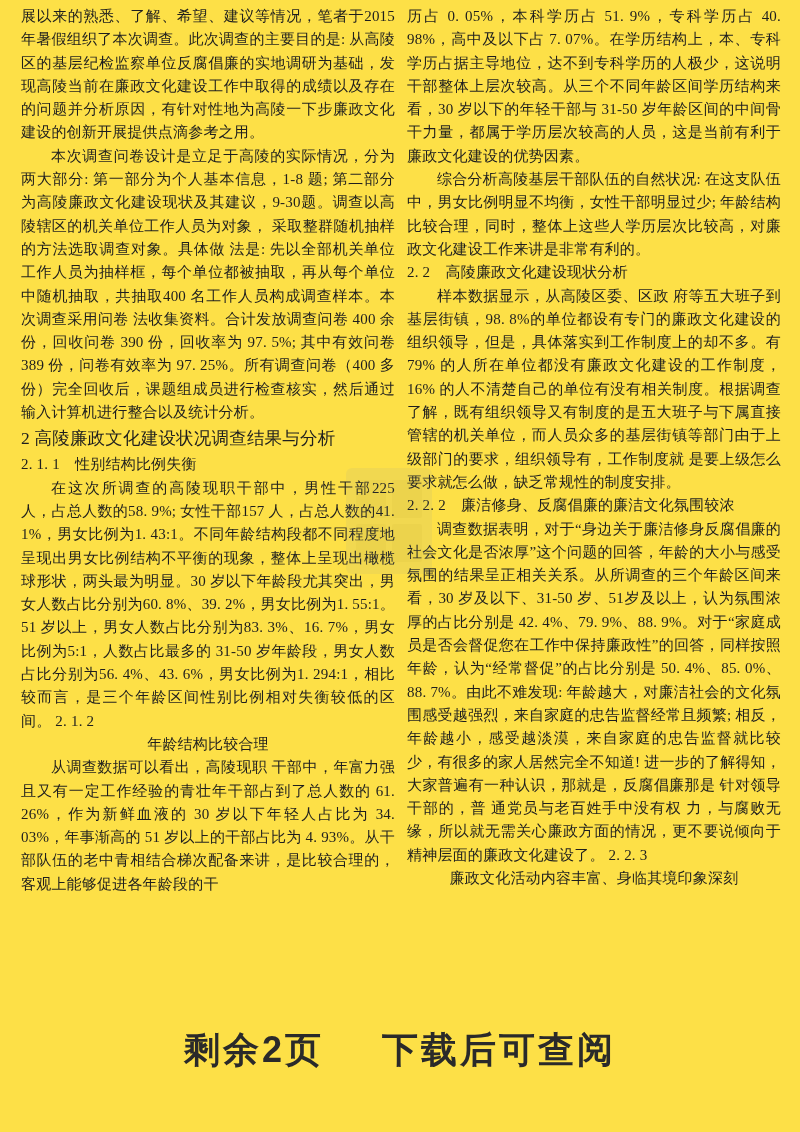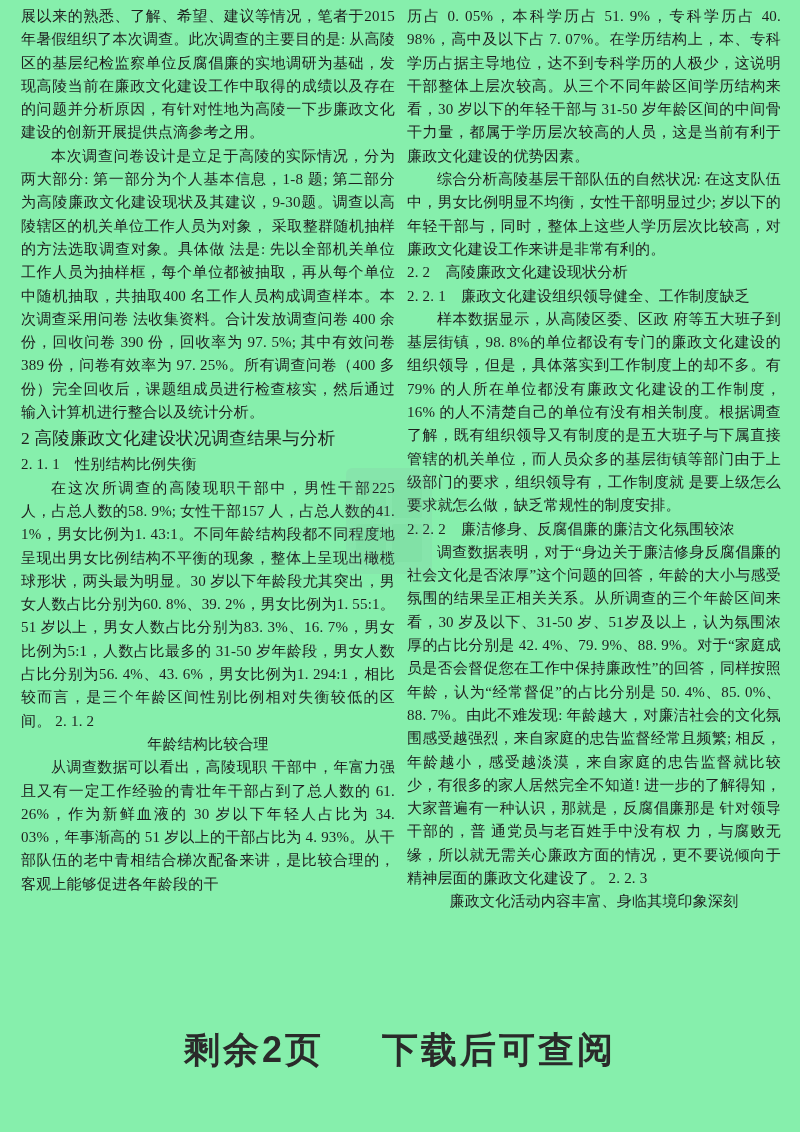--- a/index.html
+++ b/index.html
@@ -1,20 +1,20 @@
 <!DOCTYPE html>
 <html><head>
 <meta charset="utf-8">
 <style>
   html, body { margin: 0; padding: 0; background: #ffffff; }
   .page {
     position: relative;
     width: 800px;
     height: 1132px;
-    background: #86efac;
+    background: #fde047;
     overflow: hidden;
     font-family: "Liberation Serif", "DejaVu Serif", serif;
     color: #1e1e1e;
   }
   .col {
     position: absolute;
     top: 5px;
     width: 374px;
     font-size: 15px;
     line-height: 23.3px;
@@ -76,23 +76,22 @@
       <div class="block para-noindent">展以来的熟悉、了解、希望、建议等情况，笔者于2015 年暑假组织了本次调查。此次调查的主要目的是: 从高陵区的基层纪检监察单位反腐倡廉的实地调研为基础，发现高陵当前在廉政文化建设工作中取得的成绩以及存在的问题并分析原因，有针对性地为高陵一下步廉政文化建设的创新开展提供点滴参考之用。</div>
       <div class="block para">本次调查问卷设计是立足于高陵的实际情况，分为两大部分: 第一部分为个人基本信息，1-8 题; 第二部分为高陵廉政文化建设现状及其建议，9-30题。调查以高陵辖区的机关单位工作人员为对象， 采取整群随机抽样的方法选取调查对象。具体做 法是: 先以全部机关单位工作人员为抽样框，每个单位都被抽取，再从每个单位中随机抽取，共抽取400 名工作人员构成调查样本。本次调查采用问卷 法收集资料。合计发放调查问卷 400 余份，回收问卷 390 份，回收率为 97. 5%; 其中有效问卷 389 份，问卷有效率为 97. 25%。所有调查问卷（400 多 份）完全回收后，课题组成员进行检查核实，然后通过输入计算机进行整合以及统计分析。</div>
       <div class="block h1">2 高陵廉政文化建设状况调查结果与分析</div>
       <div class="block h2">2. 1. 1　性别结构比例失衡</div>
       <div class="block para">在这次所调查的高陵现职干部中，男性干部225 人，占总人数的58. 9%; 女性干部157 人，占总人数的41. 1%，男女比例为1. 43:1。不同年龄结构段都不同程度地呈现出男女比例结构不平衡的现象，整体上呈现出橄榄球形状，两头最为明显。30 岁以下年龄段尤其突出，男女人数占比分别为60. 8%、39. 2%，男女比例为1. 55:1。51 岁以上，男女人数占比分别为83. 3%、16. 7%，男女比例为5:1，人数占比最多的 31-50 岁年龄段，男女人数占比分别为56. 4%、43. 6%，男女比例为1. 294:1，相比较而言，是三个年龄区间性别比例相对失衡较低的区间。 2. 1. 2</div>
       <div class="block center">年龄结构比较合理</div>
       <div class="block para">从调查数据可以看出，高陵现职 干部中，年富力强且又有一定工作经验的青壮年干部占到了总人数的 61. 26%，作为新鲜血液的 30 岁以下年轻人占比为 34. 03%，年事渐高的 51 岁以上的干部占比为 4. 93%。从干部队伍的老中青相结合梯次配备来讲，是比较合理的，客观上能够促进各年龄段的干</div>
     </div>
   <div class="col" id="col-right">
       <div class="block para-noindent">历占 0. 05%，本科学历占 51. 9%，专科学历占 40. 98%，高中及以下占 7. 07%。在学历结构上，本、专科学历占据主导地位，达不到专科学历的人极少，这说明干部整体上层次较高。从三个不同年龄区间学历结构来看，30 岁以下的年轻干部与 31-50 岁年龄区间的中间骨干力量，都属于学历层次较高的人员，这是当前有利于廉政文化建设的优势因素。</div>
-      <div class="block para">综合分析高陵基层干部队伍的自然状况: 在这支队伍中，男女比例明显不均衡，女性干部明显过少; 岁以下的年轻干部与，同时，整体上这些人学历层次比较高，对廉政文化建设工作来讲是非常有利的。</div>
+      <div class="block para">综合分析高陵基层干部队伍的自然状况: 在这支队伍中，男女比例明显不均衡，女性干部明显过少; 年龄结构比较合理，同时，整体上这些人学历层次比较高，对廉政文化建设工作来讲是非常有利的。</div>
       <div class="block h2">2. 2　高陵廉政文化建设现状分析</div>
-      <div class="block h2">2. 2. 1　廉政文化建设组织领导健全、工作制度缺乏</div>
       <div class="block para">样本数据显示，从高陵区委、区政 府等五大班子到基层街镇，98. 8%的单位都设有专门的廉政文化建设的组织领导，但是，具体落实到工作制度上的却不多。有 79% 的人所在单位都没有廉政文化建设的工作制度，16% 的人不清楚自己的单位有没有相关制度。根据调查了解，既有组织领导又有制度的是五大班子与下属直接管辖的机关单位，而人员众多的基层街镇等部门由于上级部门的要求，组织领导有，工作制度就 是要上级怎么要求就怎么做，缺乏常规性的制度安排。</div>
       <div class="block h2">2. 2. 2　廉洁修身、反腐倡廉的廉洁文化氛围较浓</div>
       <div class="block para">调查数据表明，对于“身边关于廉洁修身反腐倡廉的社会文化是否浓厚”这个问题的回答，年龄的大小与感受氛围的结果呈正相关关系。从所调查的三个年龄区间来看，30 岁及以下、31-50 岁、51岁及以上，认为氛围浓厚的占比分别是 42. 4%、79. 9%、88. 9%。对于“家庭成员是否会督促您在工作中保持廉政性”的回答，同样按照年龄，认为“经常督促”的占比分别是 50. 4%、85. 0%、88. 7%。由此不难发现: 年龄越大，对廉洁社会的文化氛围感受越强烈，来自家庭的忠告监督经常且频繁; 相反，年龄越小，感受越淡漠，来自家庭的忠告监督就比较少，有很多的家人居然完全不知道! 进一步的了解得知，大家普遍有一种认识，那就是，反腐倡廉那是 针对领导干部的，普 通党员与老百姓手中没有权 力，与腐败无缘，所以就无需关心廉政方面的情况，更不要说倾向于精神层面的廉政文化建设了。 2. 2. 3</div>
       <div class="block center">廉政文化活动内容丰富、身临其境印象深刻</div>
     </div>
 
   <div class="watermark">
     <div class="wm-grid">
       <div class="wm-cell"></div>
         <div class="wm-cell"></div>

